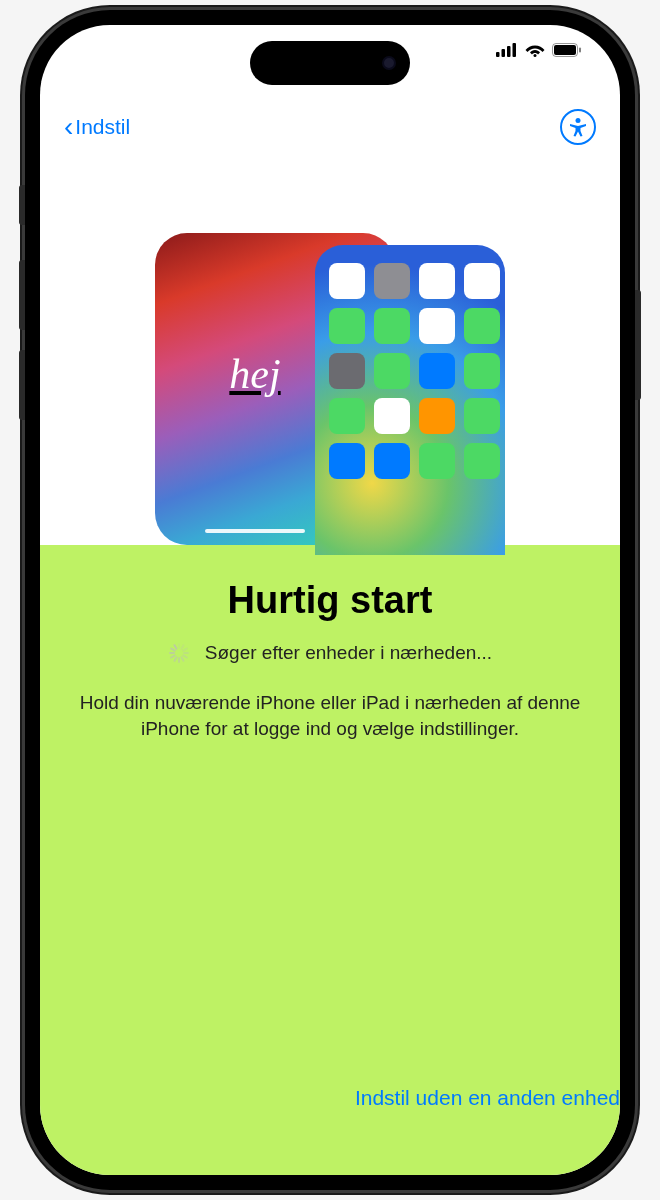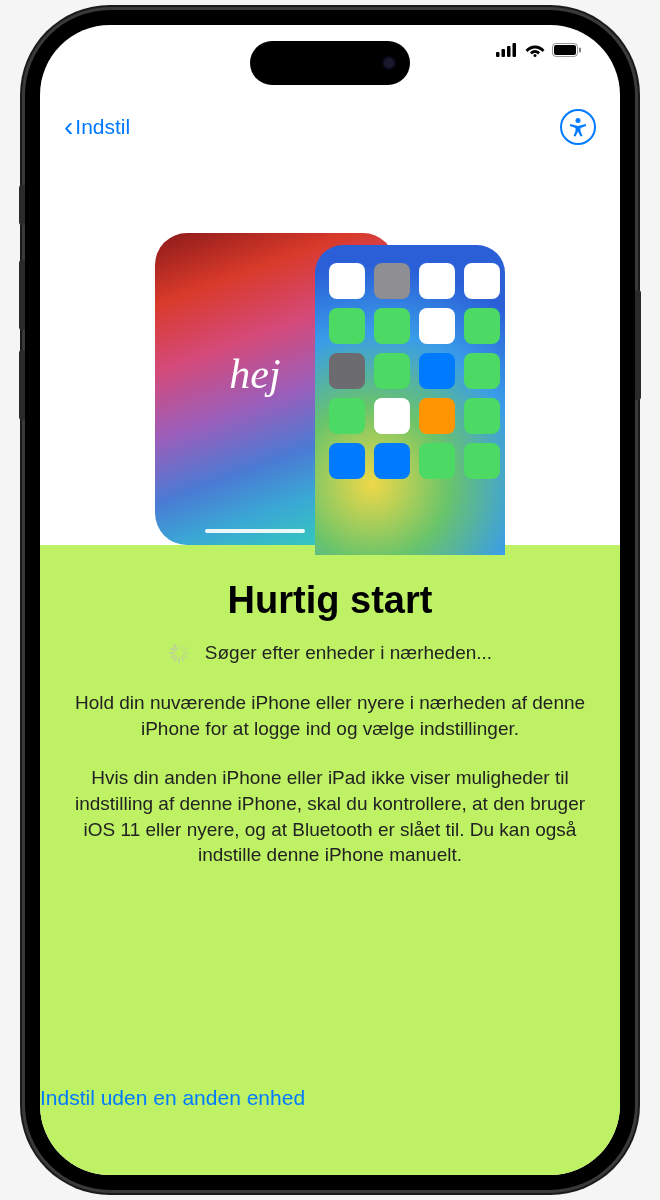--- a/index.html
+++ b/index.html
@@ -134,20 +134,21 @@
       width: 240px;
       height: 312px;
       border-radius: 32px;
       background: linear-gradient(160deg, #8b1a1a 0%, #d93a2a 18%, #d44a7a 35%, #9b5eba 52%, #4a7bd4 68%, #3aa8d4 80%, #35c5c0 92%);
       position: relative;
       margin-right: -80px;
       margin-bottom: 10px;
       display: flex;
       align-items: center;
       justify-content: center;
+      text-decoration: underline;
     }
     .hej-text {
       font-family: cursive;
       color: #fff;
       font-size: 42px;
       font-style: italic;
       font-weight: 300;
       margin-top: -30px;
       margin-left: -40px;
     }
@@ -228,21 +229,21 @@
       font-size: 19px;
       line-height: 1.35;
       color: #222;
       margin-bottom: 24px;
     }
     .bottom-link {
       position: absolute;
       bottom: 65px;
       left: 0;
       right: 0;
-      text-align: left;
+      text-align: right;
       font-size: 21px;
       font-weight: 500;
       color: #007AFF;
       cursor: pointer;
     }
   </style>
 </head>
 <body>
 
 <div class="device-frame">
@@ -340,20 +341,19 @@
             <div class="spinner-blade" style="transform: rotate(180deg); opacity: 0.45;"></div>
             <div class="spinner-blade" style="transform: rotate(210deg); opacity: 0.5;"></div>
             <div class="spinner-blade" style="transform: rotate(240deg); opacity: 0.55;"></div>
             <div class="spinner-blade" style="transform: rotate(270deg); opacity: 0.6;"></div>
             <div class="spinner-blade" style="transform: rotate(300deg); opacity: 0.65;"></div>
             <div class="spinner-blade" style="transform: rotate(330deg); opacity: 0.7;"></div>
           </div>
         <span class="searching-text">Søger efter enheder i nærheden...</span>
       </div>
 
-      <p class="description">Hold din nuværende iPhone eller nyere i nærheden af denne iPhone for at logge ind og vælge indstillinger.</p>
-      <p class="description">Hvis din anden iPhone eller iPad ikke viser muligheder til indstilling af denne iPhone, skal du kontrollere, at den bruger iOS 11 eller nyere, og at Bluetooth er slået til. Du kan også indstille denne iPhone manuelt.</p>
+      <p class="description">Hold din nuværende iPhone eller iPad i nærheden af denne iPhone for at logge ind og vælge indstillinger.</p>
 
       <div class="bottom-link">Indstil uden en anden enhed</div>
     </div>
 
   </div>
 </div>
 
 </body></html>

